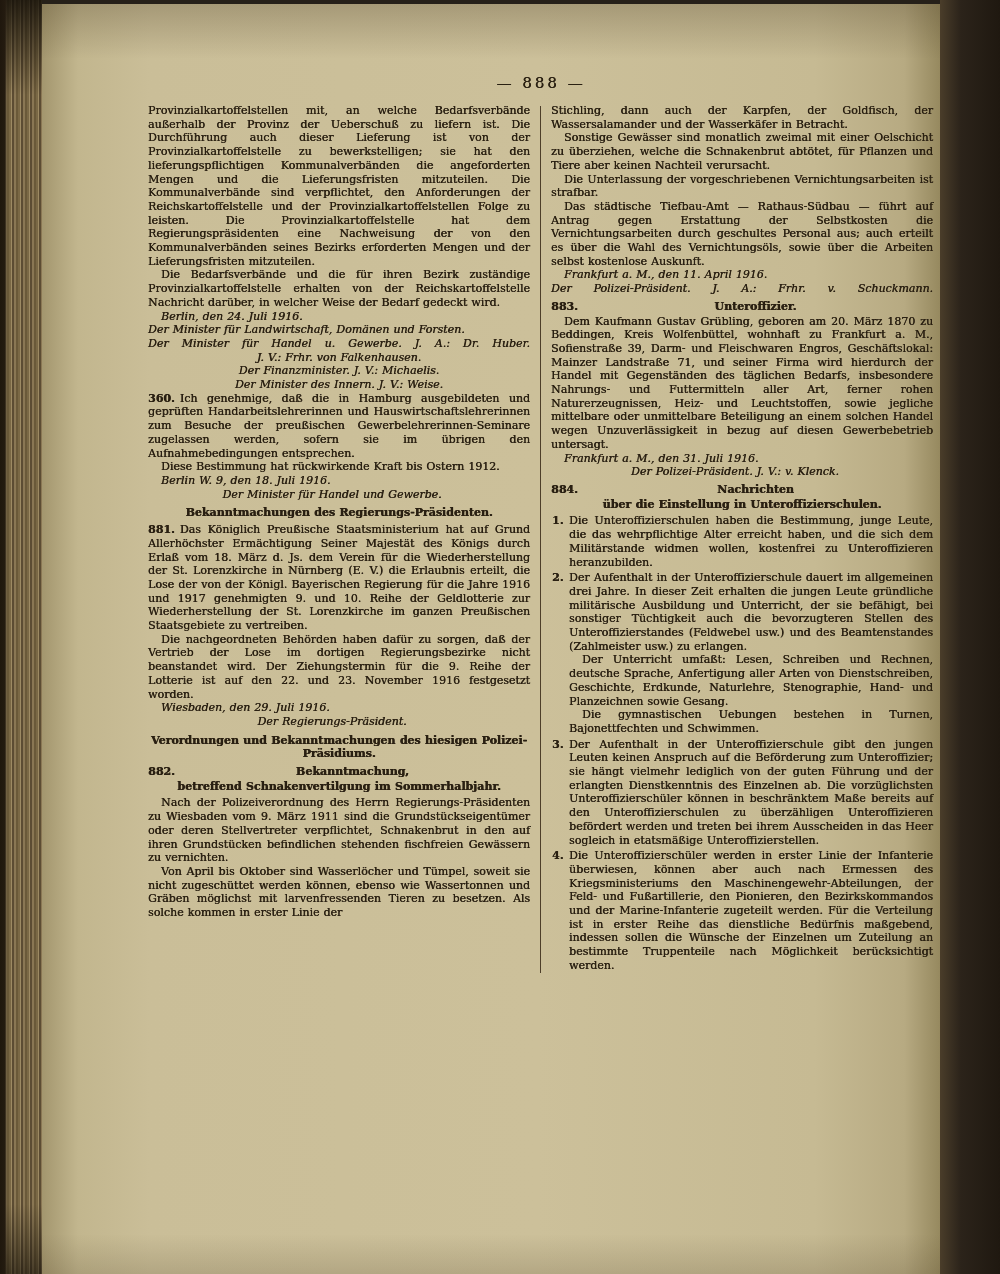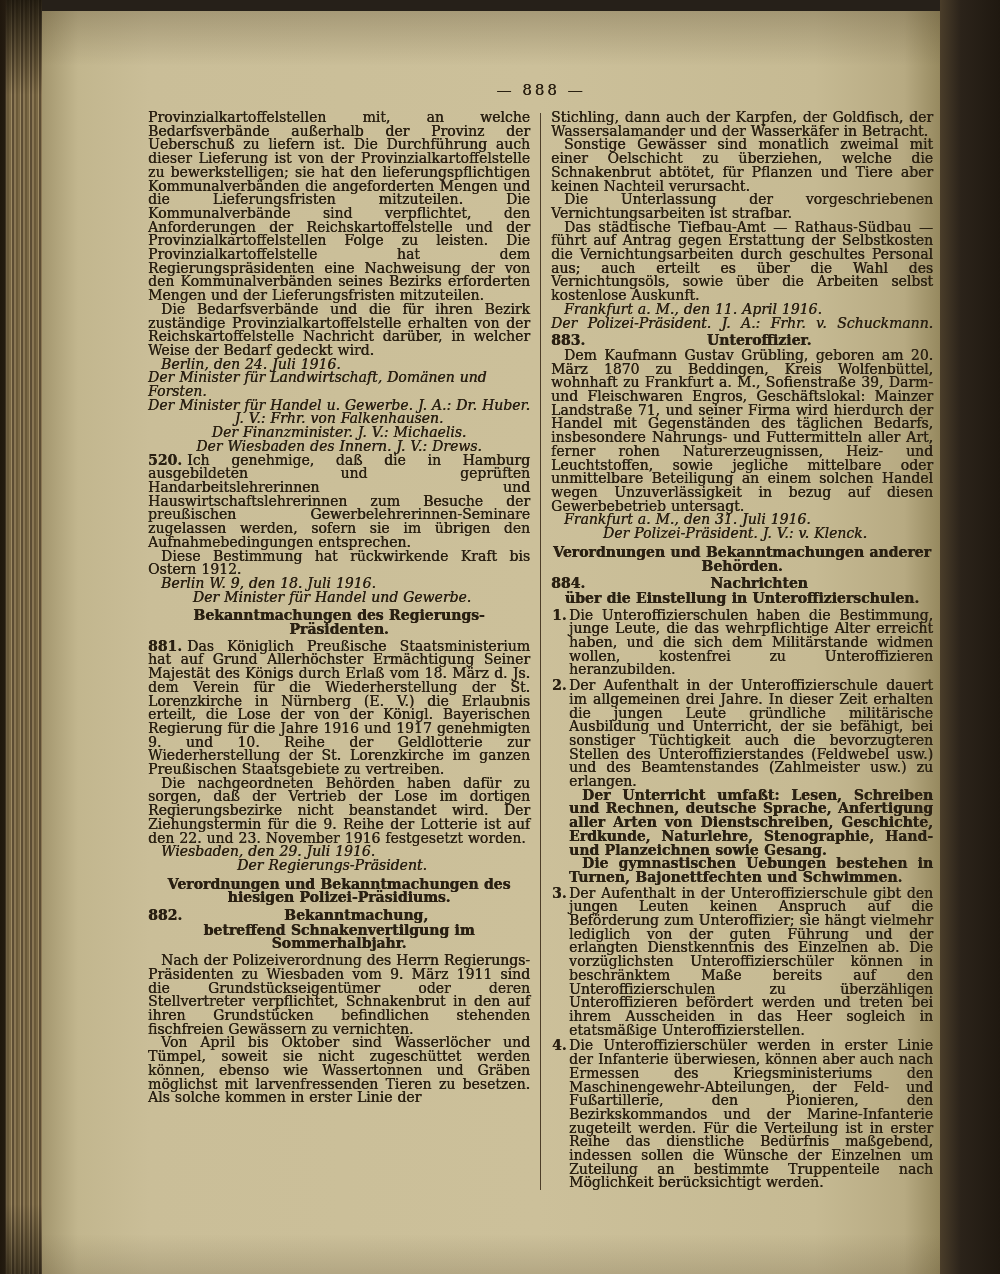--- a/index.html
+++ b/index.html
@@ -16,21 +16,21 @@
     background:
       linear-gradient(90deg, #1f170d 0px, #241b10 5px, rgba(0,0,0,0) 7px),
       linear-gradient(180deg, rgba(15,11,5,.8) 0px, rgba(15,11,5,0) 95px),
       linear-gradient(0deg, rgba(15,11,5,.55) 0px, rgba(15,11,5,0) 70px),
       repeating-linear-gradient(90deg, #7a6845 0 2px, #9d8a63 2px 3px, #5c4c33 3px 5px, #8a7754 5px 7px, #6a5939 7px 9px);
     background-color: #6b593c;
   }
 
   
   .page {
-    position: absolute; left: 42px; top: 11px; bottom: 0; width: 898px;
+    position: absolute; left: 42px; top: 4px; bottom: 0; width: 898px;
     background:
       linear-gradient(180deg, rgba(70,56,32,.28) 0px, rgba(70,56,32,0) 55px),
       linear-gradient(0deg, rgba(70,56,32,.18) 0px, rgba(70,56,32,0) 40px),
       linear-gradient(90deg, #a3966e 0%, #c2b68e 4%, #cabe98 12%, #ccc09a 55%, #c6ba93 86%, #b7aa82 96%, #96895f 100%);
   }
 
   
   .right-shadow {
     position: absolute; right: 0; top: 0; bottom: 0; width: 60px;
     background: linear-gradient(90deg, #4a3d2a 0%, #2b231a 35%, #1f1810 100%);
@@ -42,62 +42,62 @@
     font-size: 15px; letter-spacing: 3px;
     color: #2a2012; text-shadow: .35px 0 0 #2a2012;
   }
 
   .columns {
     width: 786px; margin-left: 106px; margin-top: 12px;
     display: flex; align-items: stretch;
   }
   .col {
     width: 382px;
-    font-size: 14px; line-height: 13.7px;
+    font-size: 11px; line-height: 13.7px;
     color: #2a2012; text-shadow: .35px 0 0 #2a2012;
     word-spacing: .5px;
   }
   .divider { width: 1px; background: #4d3e29; margin: 2px 10px 0 10px; }
 
   
   .blk { margin: 0; }
   .p { text-align: justify; }
   .indent { text-indent: 13px; }
   .line { text-align: left; font-style: italic; }
   .al-center { text-align: center; }
   .al-right { text-align: center; padding-right: 14px; }
   .al-spread { text-align: justify; text-align-last: justify; }
   .h  { font-weight: bold; text-align: center; margin: 5px 0 3px; text-shadow: .5px 0 0 #241b0e; }
   .h2 { font-weight: bold; text-align: center; margin: 4px 0 1px; text-shadow: .5px 0 0 #241b0e; }
   .h2 .num { float: left; }
   .h3 { font-weight: bold; text-align: center; margin: 0 0 3px; text-shadow: .5px 0 0 #241b0e; }
   .p .num { font-weight: bold; margin-right: 5px; }
   .item { text-align: justify; position: relative; padding-left: 18px; margin-top: 2px; }
   .item .num { position: absolute; left: 1px; top: 0; font-weight: bold; }
-  .item-cont { text-align: justify; padding-left: 18px; text-indent: 13px; font-weight: bold; }
+  .item-cont { text-align: justify; padding-left: 18px; text-indent: 13px; }
 </style>
 </head>
 <body>
 
 <div class="scan">
   <div class="book-edge"></div>
 
   <div class="page">
     <div class="page-number">— 888 —</div>
     <div class="columns">
       <div class="col" id="col-left">
           <div class="blk p">Provinzialkartoffelstellen mit, an welche Bedarfsverbände außerhalb der Provinz der Ueberschuß zu liefern ist. Die Durchführung auch dieser Lieferung ist von der Provinzialkartoffelstelle zu bewerkstelligen; sie hat den lieferungspflichtigen Kommunalverbänden die angeforderten Mengen und die Lieferungsfristen mitzuteilen. Die Kommunalverbände sind verpflichtet, den Anforderungen der Reichskartoffelstelle und der Provinzialkartoffelstellen Folge zu leisten. Die Provinzialkartoffelstelle hat dem Regierungspräsidenten eine Nachweisung der von den Kommunalverbänden seines Bezirks erforderten Mengen und der Lieferungsfristen mitzuteilen.</div>
           <div class="blk p indent">Die Bedarfsverbände und die für ihren Bezirk zuständige Provinzialkartoffelstelle erhalten von der Reichskartoffelstelle Nachricht darüber, in welcher Weise der Bedarf gedeckt wird.</div>
           <div class="blk line indent">Berlin, den 24. Juli 1916.</div>
           <div class="blk line">Der Minister für Landwirtschaft, Domänen und Forsten.</div>
           <div class="blk line al-spread">Der Minister für Handel u. Gewerbe. J. A.: Dr. Huber.</div>
           <div class="blk line al-center">J. V.: Frhr. von Falkenhausen.</div>
           <div class="blk line al-center">Der Finanzminister. J. V.: Michaelis.</div>
-          <div class="blk line al-center">Der Wiesbaden des Innern. J. V.: Drews.</div>
-          <div class="blk p"><span class="num">520.</span><span>Ich genehmige, daß die in Hamburg ausgebildeten und geprüften Handarbeitslehrerinnen und Hauswirtschaftslehrerinnen zum Besuche der preußischen Gewerbelehrerinnen-Seminare zugelassen werden, sofern sie im übrigen den Aufnahmebedingungen entsprechen.</span></div>
+          <div class="blk line al-center">Der Minister des Innern. J. V.: Weise.</div>
+          <div class="blk p"><span class="num">360.</span><span>Ich genehmige, daß die in Hamburg ausgebildeten und geprüften Handarbeitslehrerinnen und Hauswirtschaftslehrerinnen zum Besuche der preußischen Gewerbelehrerinnen-Seminare zugelassen werden, sofern sie im übrigen den Aufnahmebedingungen entsprechen.</span></div>
           <div class="blk p indent">Diese Bestimmung hat rückwirkende Kraft bis Ostern 1912.</div>
           <div class="blk line indent">Berlin W. 9, den 18. Juli 1916.</div>
           <div class="blk line al-right">Der Minister für Handel und Gewerbe.</div>
           <div class="blk h">Bekanntmachungen des Regierungs-Präsidenten.</div>
           <div class="blk p"><span class="num">881.</span><span>Das Königlich Preußische Staatsministerium hat auf Grund Allerhöchster Ermächtigung Seiner Majestät des Königs durch Erlaß vom 18. März d. Js. dem Verein für die Wiederherstellung der St. Lorenzkirche in Nürnberg (E. V.) die Erlaubnis erteilt, die Lose der von der Königl. Bayerischen Regierung für die Jahre 1916 und 1917 genehmigten 9. und 10. Reihe der Geldlotterie zur Wiederherstellung der St. Lorenzkirche im ganzen Preußischen Staatsgebiete zu vertreiben.</span></div>
           <div class="blk p indent">Die nachgeordneten Behörden haben dafür zu sorgen, daß der Vertrieb der Lose im dortigen Regierungsbezirke nicht beanstandet wird. Der Ziehungstermin für die 9. Reihe der Lotterie ist auf den 22. und 23. November 1916 festgesetzt worden.</div>
           <div class="blk line indent">Wiesbaden, den 29. Juli 1916.</div>
           <div class="blk line al-right">Der Regierungs-Präsident.</div>
           <div class="blk h">Verordnungen und Bekanntmachungen des hiesigen Polizei-Präsidiums.</div>
           <div class="blk h2"><span class="num">882.</span><span>Bekanntmachung,</span></div>
@@ -110,21 +110,20 @@
           <div class="blk p">Stichling, dann auch der Karpfen, der Goldfisch, der Wassersalamander und der Wasserkäfer in Betracht.</div>
           <div class="blk p indent">Sonstige Gewässer sind monatlich zweimal mit einer Oelschicht zu überziehen, welche die Schnakenbrut abtötet, für Pflanzen und Tiere aber keinen Nachteil verursacht.</div>
           <div class="blk p indent">Die Unterlassung der vorgeschriebenen Vernichtungsarbeiten ist strafbar.</div>
           <div class="blk p indent">Das städtische Tiefbau-Amt — Rathaus-Südbau — führt auf Antrag gegen Erstattung der Selbstkosten die Vernichtungsarbeiten durch geschultes Personal aus; auch erteilt es über die Wahl des Vernichtungsöls, sowie über die Arbeiten selbst kostenlose Auskunft.</div>
           <div class="blk line indent">Frankfurt a. M., den 11. April 1916.</div>
           <div class="blk line al-spread">Der Polizei-Präsident. J. A.: Frhr. v. Schuckmann.</div>
           <div class="blk h2"><span class="num">883.</span><span>Unteroffizier.</span></div>
           <div class="blk p indent">Dem Kaufmann Gustav Grübling, geboren am 20. März 1870 zu Beddingen, Kreis Wolfenbüttel, wohnhaft zu Frankfurt a. M., Sofienstraße 39, Darm- und Fleischwaren Engros, Geschäftslokal: Mainzer Landstraße 71, und seiner Firma wird hierdurch der Handel mit Gegenständen des täglichen Bedarfs, insbesondere Nahrungs- und Futtermitteln aller Art, ferner rohen Naturerzeugnissen, Heiz- und Leuchtstoffen, sowie jegliche mittelbare oder unmittelbare Beteiligung an einem solchen Handel wegen Unzuverlässigkeit in bezug auf diesen Gewerbebetrieb untersagt.</div>
           <div class="blk line indent">Frankfurt a. M., den 31. Juli 1916.</div>
           <div class="blk line al-right">Der Polizei-Präsident. J. V.: v. Klenck.</div>
-          <div class="blk h">Verordnungen und Bekanntmachungen anderer Behörden.</div>
           <div class="blk h2"><span class="num">884.</span><span>Nachrichten</span></div>
           <div class="blk h3">über die Einstellung in Unteroffizierschulen.</div>
           <div class="blk item"><span class="num">1.</span><span>Die Unteroffizierschulen haben die Bestimmung, junge Leute, die das wehrpflichtige Alter erreicht haben, und die sich dem Militärstande widmen wollen, kostenfrei zu Unteroffizieren heranzubilden.</span></div>
           <div class="blk item"><span class="num">2.</span><span>Der Aufenthalt in der Unteroffizierschule dauert im allgemeinen drei Jahre. In dieser Zeit erhalten die jungen Leute gründliche militärische Ausbildung und Unterricht, der sie befähigt, bei sonstiger Tüchtigkeit auch die bevorzugteren Stellen des Unteroffizierstandes (Feldwebel usw.) und des Beamtenstandes (Zahlmeister usw.) zu erlangen.</span></div>
           <div class="blk item-cont">Der Unterricht umfaßt: Lesen, Schreiben und Rechnen, deutsche Sprache, Anfertigung aller Arten von Dienstschreiben, Geschichte, Erdkunde, Naturlehre, Stenographie, Hand- und Planzeichnen sowie Gesang.</div>
           <div class="blk item-cont">Die gymnastischen Uebungen bestehen in Turnen, Bajonettfechten und Schwimmen.</div>
           <div class="blk item"><span class="num">3.</span><span>Der Aufenthalt in der Unteroffizierschule gibt den jungen Leuten keinen Anspruch auf die Beförderung zum Unteroffizier; sie hängt vielmehr lediglich von der guten Führung und der erlangten Dienstkenntnis des Einzelnen ab. Die vorzüglichsten Unteroffizierschüler können in beschränktem Maße bereits auf den Unteroffizierschulen zu überzähligen Unteroffizieren befördert werden und treten bei ihrem Ausscheiden in das Heer sogleich in etatsmäßige Unteroffizierstellen.</span></div>
           <div class="blk item"><span class="num">4.</span><span>Die Unteroffizierschüler werden in erster Linie der Infanterie überwiesen, können aber auch nach Ermessen des Kriegsministeriums den Maschinengewehr-Abteilungen, der Feld- und Fußartillerie, den Pionieren, den Bezirkskommandos und der Marine-Infanterie zugeteilt werden. Für die Verteilung ist in erster Reihe das dienstliche Bedürfnis maßgebend, indessen sollen die Wünsche der Einzelnen um Zuteilung an bestimmte Truppenteile nach Möglichkeit berücksichtigt werden.</span></div>
         </div>
     </div>

